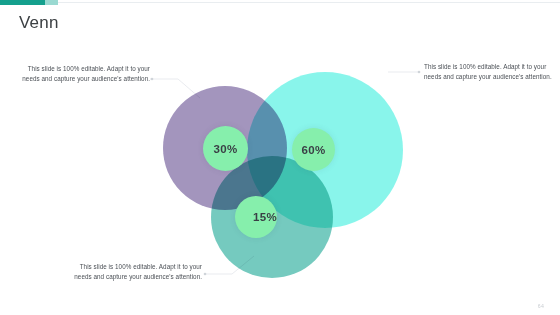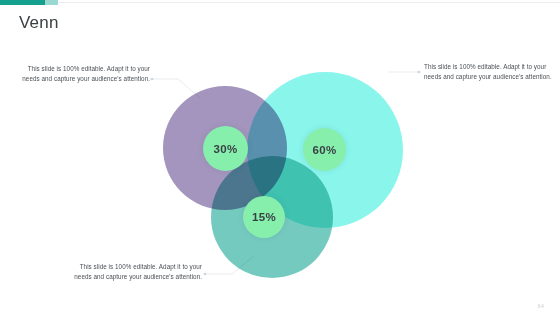--- a/index.html
+++ b/index.html
@@ -85,22 +85,22 @@
     justify-content: center;
     box-shadow: 0 0 6px rgba(60,60,90,0.10);
   }
   .pct-bubble span {
     font-size: 11.5px;
     font-weight: 700;
     color: #3a3f45;
     letter-spacing: 0.3px;
   }
   #bubble-30 { left: 203px; top: 126px; width: 45px; height: 45px; }
-  #bubble-60 { left: 303px; top: 128px; width: 43px; height: 43px; text-align: right; }
-  #bubble-15 { left: 243px; top: 196px; width: 42px; height: 42px; }
+  #bubble-60 { left: 292px; top: 128px; width: 43px; height: 43px; text-align: right; }
+  #bubble-15 { left: 235px; top: 196px; width: 42px; height: 42px; justify-content: flex-end; }
 
   
   .annotation {
     position: absolute;
     font-size: 6.3px;
     line-height: 9.6px;
     color: #4a4f55;
     letter-spacing: 0.05px;
   }
   #annotation-topleft {

